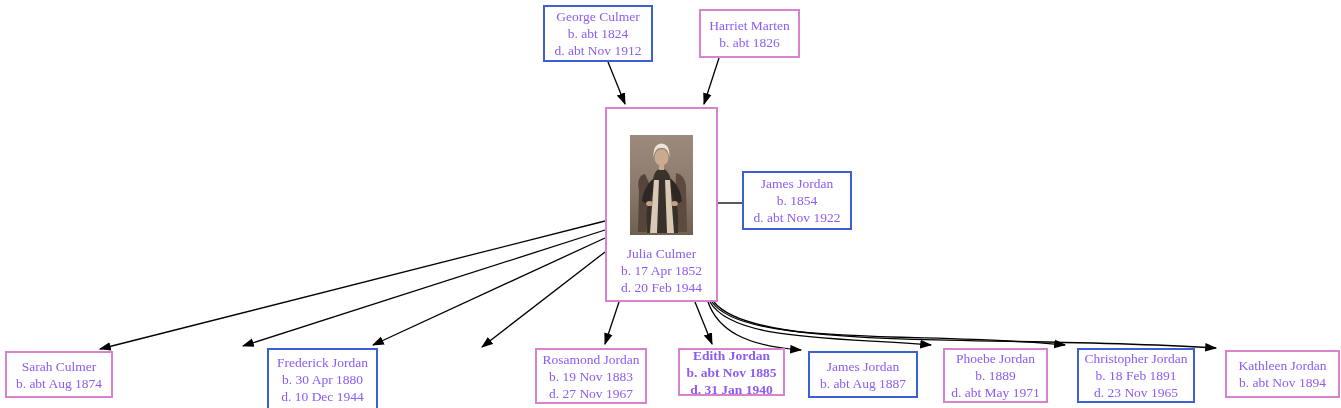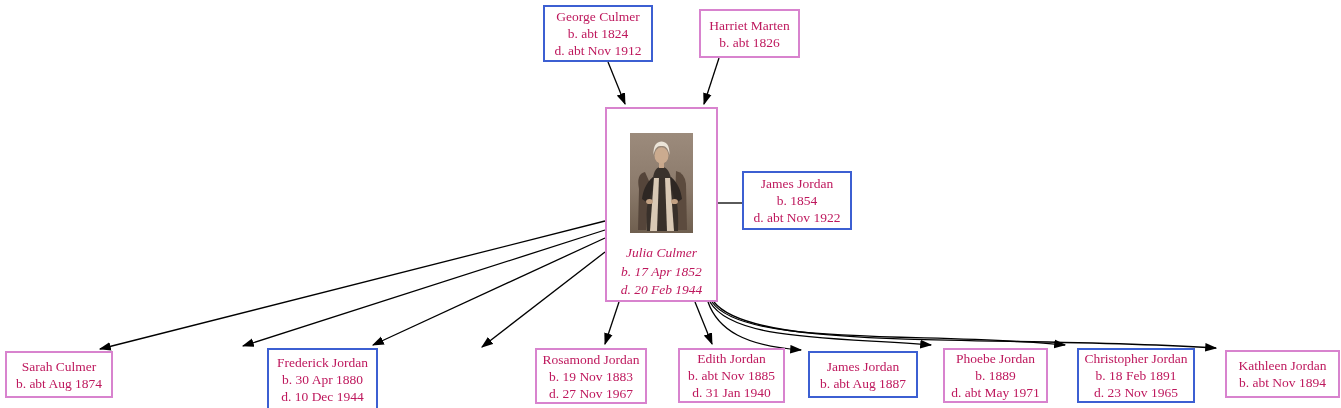--- a/index.html
+++ b/index.html
@@ -1,31 +1,31 @@
 <!DOCTYPE html>
 <html><head>
 <meta charset="utf-8">
 <style>
   html,body{margin:0;padding:0;background:#fff;}
   .canvas{
     position:relative;width:1341px;height:408px;background:#ffffff;
     font-family:"Liberation Serif","DejaVu Serif",serif;
-    font-size:13.5px;color:#be185d;line-height:1.26;overflow:hidden;
+    font-size:13.5px;color:#8b5cf6;line-height:1.26;overflow:hidden;
   }
   svg.arrows{position:absolute;left:0;top:0;width:1341px;height:408px;}
   .person{
     position:absolute;box-sizing:border-box;background:#fff;
     border:2px solid #000;display:flex;flex-direction:column;
     align-items:center;justify-content:center;text-align:center;
     padding:2px 3px;cursor:pointer;
   }
   .f{border-color:#d883ce;}
   .m{border-color:#3c5fd2;}
   .line{white-space:nowrap;}
-  .subject{justify-content:space-between;padding-top:24px;font-style:italic;}
+  .subject{justify-content:center;padding-top:24px;}
   .subject .photo{width:63px;height:100px;display:block;}
   .subject .name{margin-top:10px;}
   .subject .line + .line{margin-top:0;}
   .subject .bline{margin-top:9px;}
   .subject .dline{margin-top:9px;}
 </style>
 </head>
 <body>
 
 <div class="canvas">
@@ -114,21 +114,21 @@
     <div class="line">d. 10 Dec 1944</div>
   </div>
 
 
   <div class="person f" style="left:535px;top:348px;width:112px;height:56px;">
     <div class="line">Rosamond Jordan</div>
     <div class="line">b. 19 Nov 1883</div>
     <div class="line">d. 27 Nov 1967</div>
   </div>
 
-  <div class="person f" style="left:678px;top:348px;width:107px;height:55px;">
+  <div class="person f" style="left:678px;top:348px;width:107px;height:48px;font-weight:bold;">
     <div class="line">Edith Jordan</div>
     <div class="line">b. abt Nov 1885</div>
     <div class="line">d. 31 Jan 1940</div>
   </div>
 
   <div class="person m" style="left:808px;top:351px;width:110px;height:47px;">
     <div class="line">James Jordan</div>
     <div class="line">b. abt Aug 1887</div>
   </div>
 

